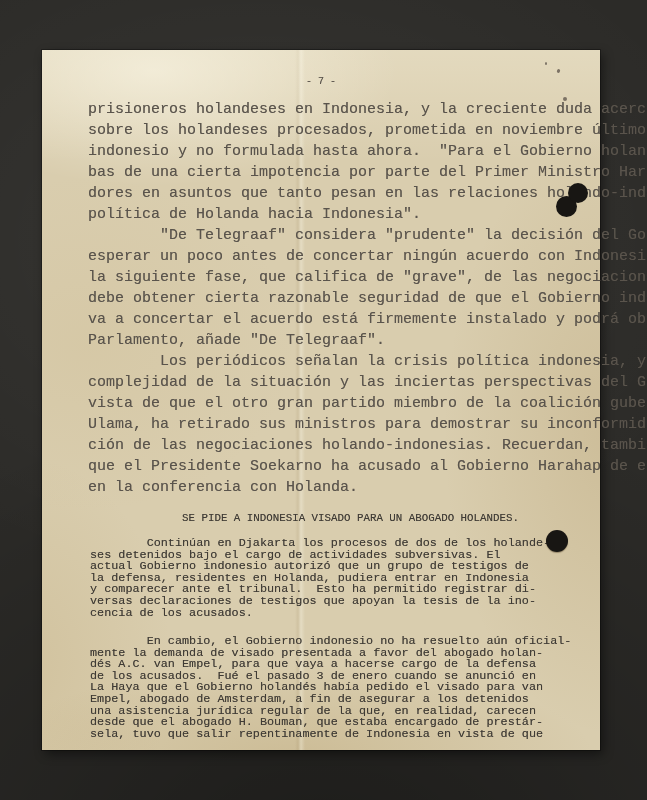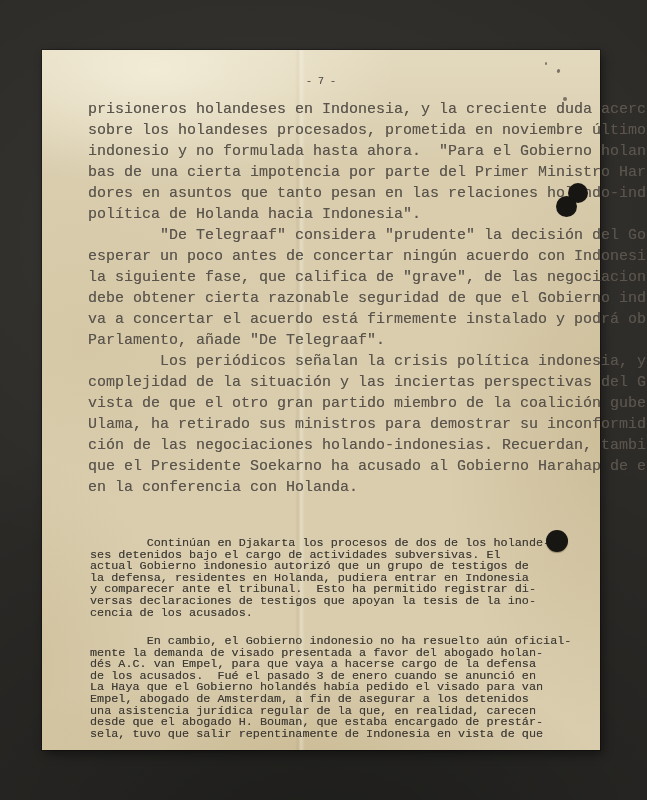--- a/index.html
+++ b/index.html
@@ -130,20 +130,21 @@
 va a concertar el acuerdo está firmemente instalado y podrá obtener el apoyo del
 Parlamento, añade "De Telegraaf".
         Los periódicos señalan la crisis política indonesia, y ponen de relieve la
 complejidad de la situación y las inciertas perspectivas del Gobierno Harahap en
 vista de que el otro gran partido miembro de la coalición gubernamental, el Nahdatul
 Ulama, ha retirado sus ministros para demostrar su inconformidad con la continua-
 ción de las negociaciones holando-indonesias. Recuerdan, también, a este respecto ,
 que el Presidente Soekarno ha acusado al Gobierno Harahap de estar "mendigando"
 en la conferencia con Holanda.</div>
 
+    <div class="typed section-heading">SE PIDE A INDONESIA VISADO PARA UN ABOGADO HOLANDES.</div>
 
     <div class="typed lower-block para-visa-1">        Continúan en Djakarta los procesos de dos de los holande-
 ses detenidos bajo el cargo de actividades subversivas. El
 actual Gobierno indonesio autorizó que un grupo de testigos de
 la defensa, residentes en Holanda, pudiera entrar en Indonesia
 y comparecer ante el tribunal.  Esto ha permitido registrar di-
 versas declaraciones de testigos que apoyan la tesis de la ino-
 cencia de los acusados.</div>
 
     <div class="typed lower-block para-visa-2">        En cambio, el Gobierno indonesio no ha resuelto aún oficial-

